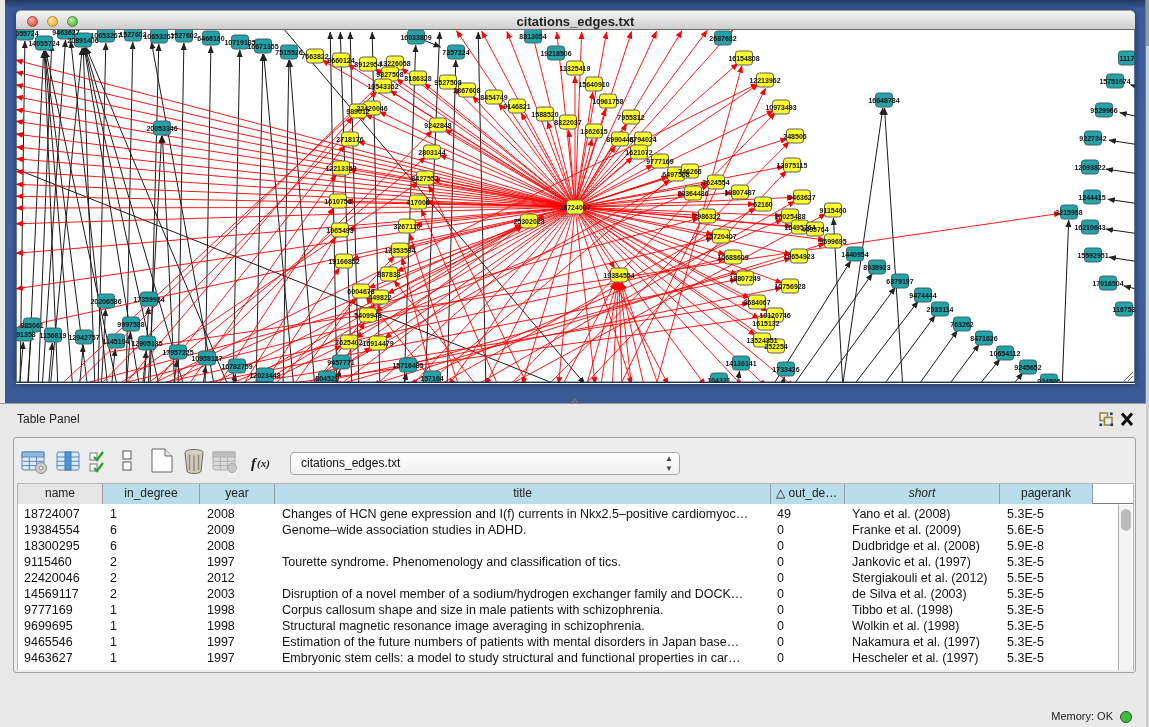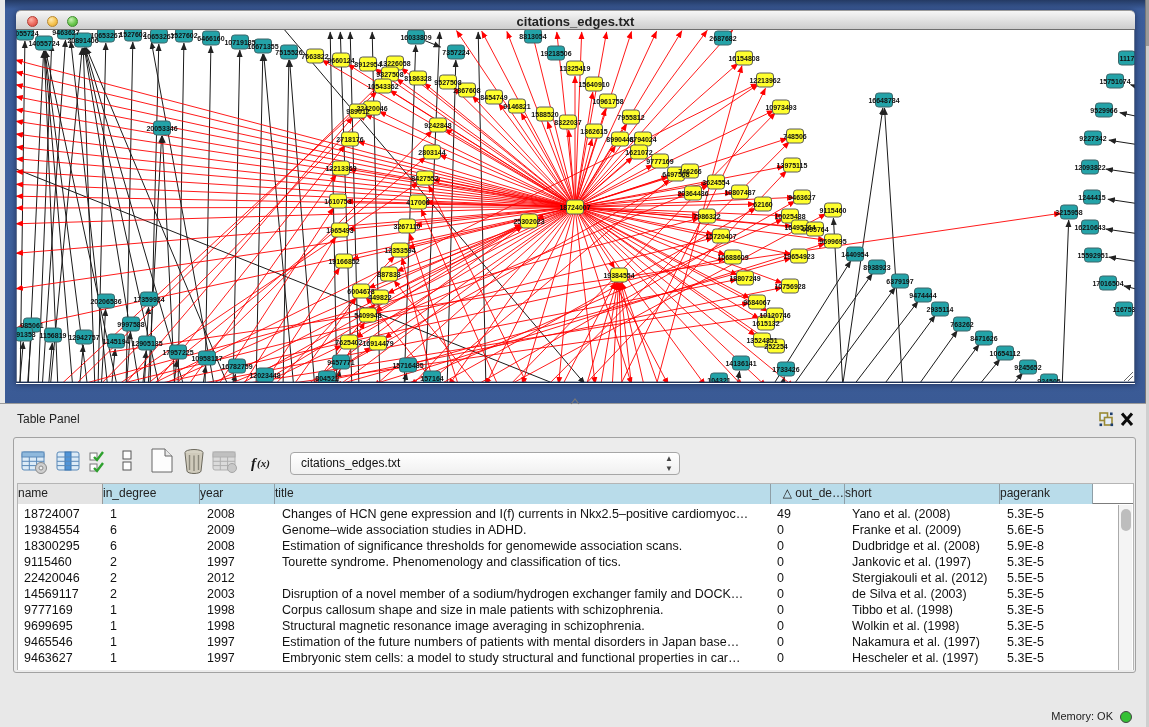--- a/index.html
+++ b/index.html
@@ -20,24 +20,24 @@
 #tp-title { position:absolute; left:17px; top:8px; font-size:12px; color:#222; }
 #tp-icons { position:absolute; right:40px; top:8px; }
 #innerframe { position:absolute; left:13px; top:33px; width:1123px; height:236px;
   border:1px solid #a2a2a2; border-radius:3px; background:#ececec; }
 #toolbar { position:absolute; left:0; top:0; width:100%; height:45px; }
 #combo { position:absolute; left:276px; top:14px; width:390px; height:23px; background:linear-gradient(#fff,#f0f0f0);
   border:1px solid #a6a6a6; border-radius:4px; font-size:12px; color:#111; line-height:21px; padding-left:10px; }
 #combo .arr { position:absolute; right:6px; top:1px; font-size:8px; color:#444; line-height:10px; text-align:center; }
 #tablewrap { position:absolute; left:3px; top:45px; width:1117px; height:187px; background:#fff; border:1px solid #b5b5b5; border-bottom:none; }
 #thead { position:absolute; left:0; top:0; height:20px; width:1115px; display:flex; border-bottom:1px solid #7c7c7c; }
-#thead .h { background:#b9dcea; border-right:1px solid #8e9ea6; font-size:12px; color:#222; text-align:left; line-height:19px; height:20px; }
+#thead .h { background:#b9dcea; border-right:1px solid #8e9ea6; font-size:12px; color:#222; text-align:center; line-height:19px; height:20px; }
 #thead .h1 { width:85px; background:#e4e4e4; border-right:1px solid #9a9a9a; }
 #thead .h2 { width:97px; } #thead .h3 { width:75px; } #thead .h4 { width:496px; }
-#thead .h5 { width:74px; text-align:right; padding-left:5px; } #thead .h6 { width:155px; }
+#thead .h5 { width:74px; text-align:left; padding-left:5px; } #thead .h6 { width:155px;font-style:italic; }
 #thead .h7 { width:93px; }
 #tbody { position:absolute; left:0; top:23px; width:1104px; }
 .tr { position:relative; height:16px; font-size:12.5px; color:#111; white-space:nowrap; }
 .c { position:absolute; top:0; height:16px; line-height:15px; overflow:hidden; }
 .c1 { left:6px; width:79px; } .c2 { left:92px; width:90px; } .c3 { left:189px; width:70px; }
 .c4 { left:264px; width:494px; } .c5 { left:759px; width:68px; } .c6 { left:834px; width:158px; }
 .c7 { left:989px; width:90px; }
 #vscroll { position:absolute; right:1px; top:21px; width:14px; height:165px; background:#f4f4f4; border-left:1px solid #aaa; }
 #vscroll .th { position:absolute; left:1.5px; top:4px; width:10px; height:22px; background:#bdbdbd; border-radius:5px; }
 #tabs { position:absolute; left:417px; top:237px; height:20px; display:flex; font-size:12.5px; }
@@ -691,21 +691,20 @@
               <div class="c c3">2009</div>
 <div class="c c4">Genome–wide association studies in ADHD.</div>
               <div class="c c5">0</div>
               <div class="c c6">Franke et al. (2009)</div>
 <div class="c c7">5.6E-5</div>
             </div>
 <div class="tr">
 <div class="c c1">18300295</div>
               <div class="c c2">6</div>
               <div class="c c3">2008</div>
-<div class="c c4">Estimation of significance thresholds for genomewide association scans.</div>
               <div class="c c5">0</div>
               <div class="c c6">Dudbridge et al. (2008)</div>
 <div class="c c7">5.9E-8</div>
             </div>
 <div class="tr">
 <div class="c c1">9115460</div>
               <div class="c c2">2</div>
               <div class="c c3">1997</div>
 <div class="c c4">Tourette syndrome. Phenomenology and classification of tics.</div>
               <div class="c c5">0</div>

